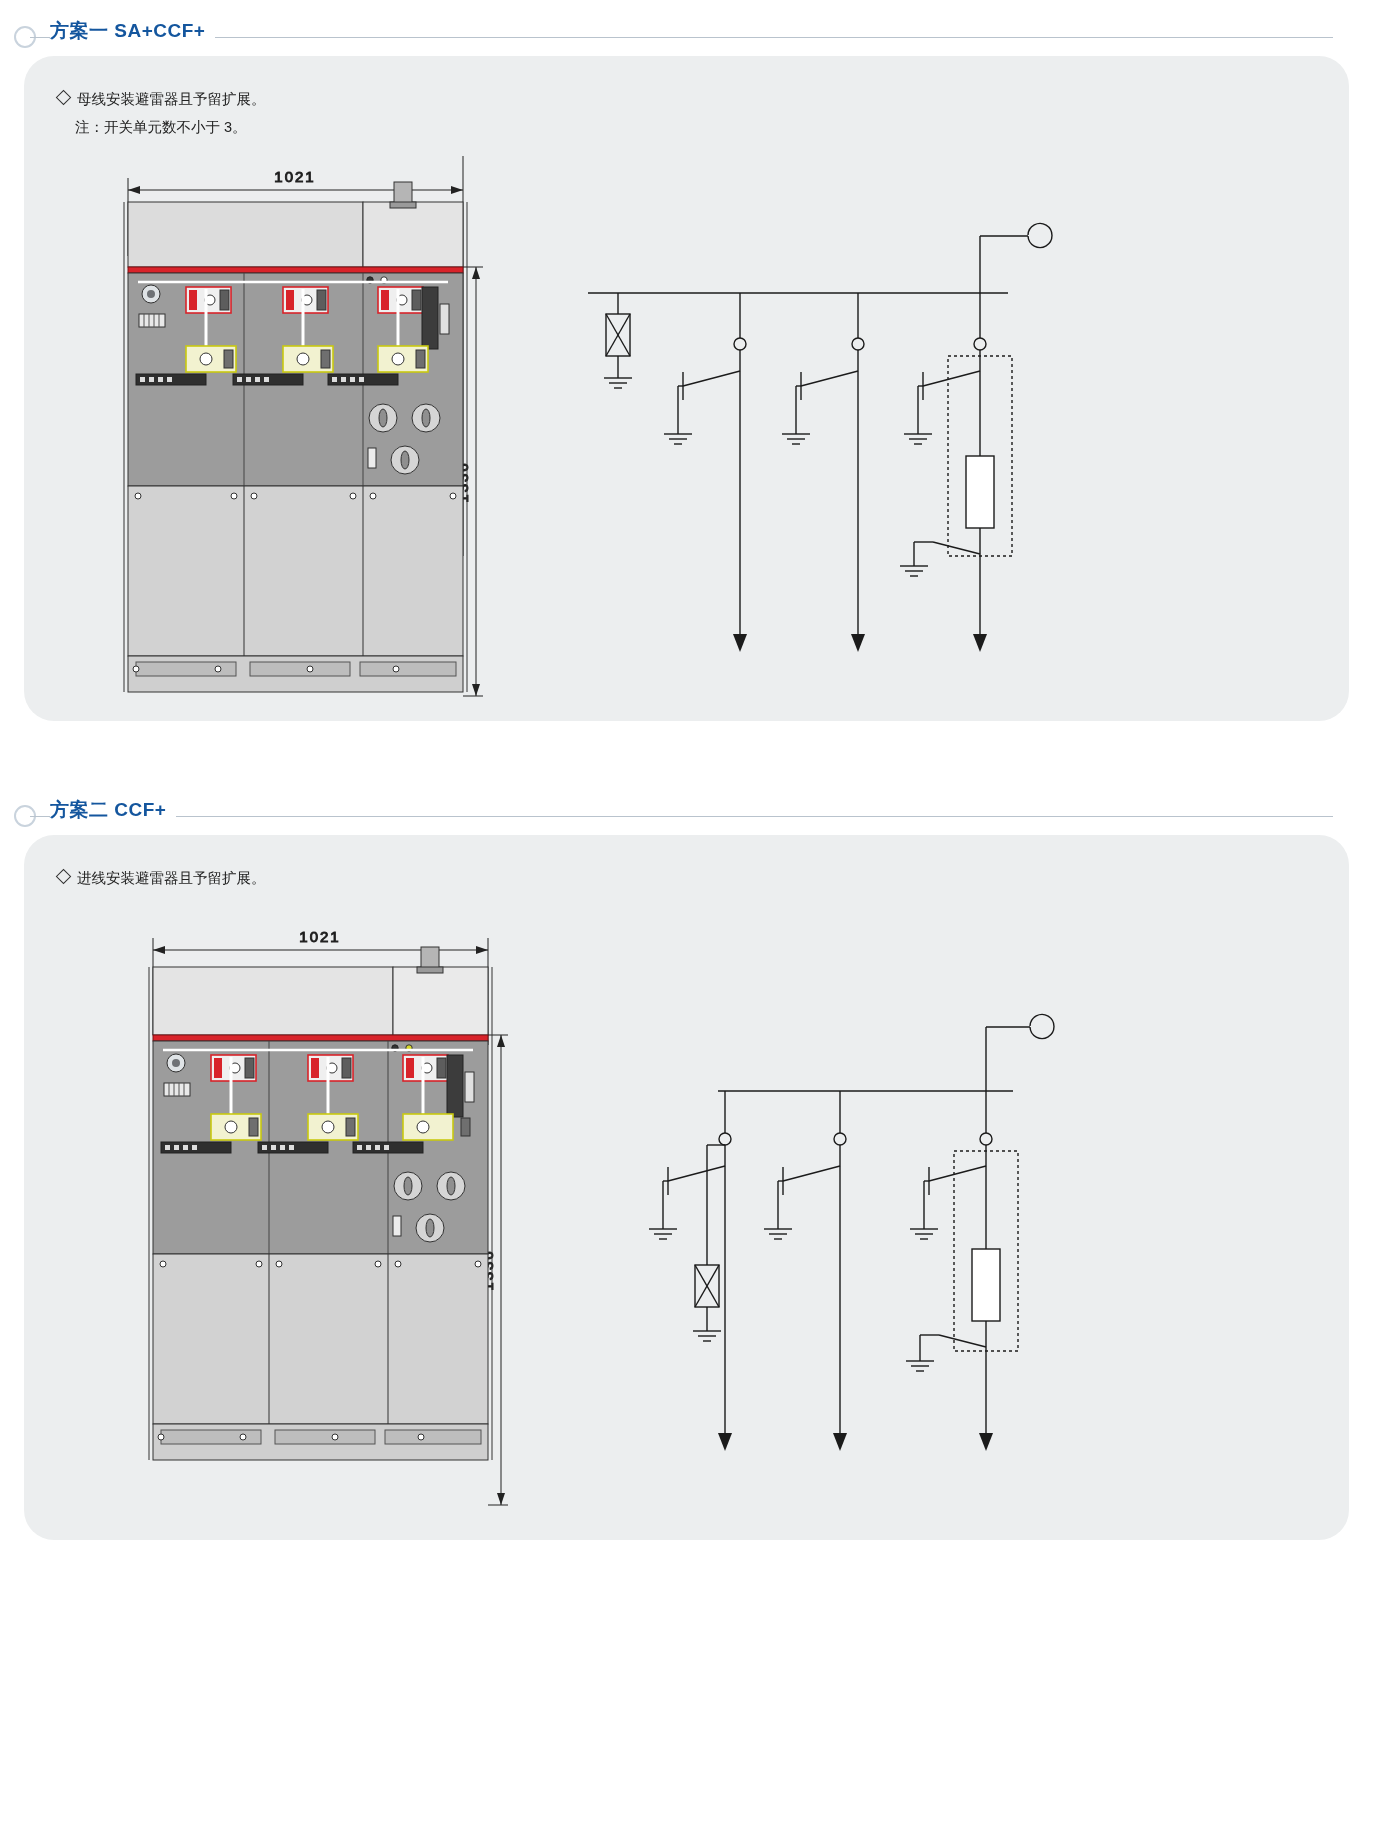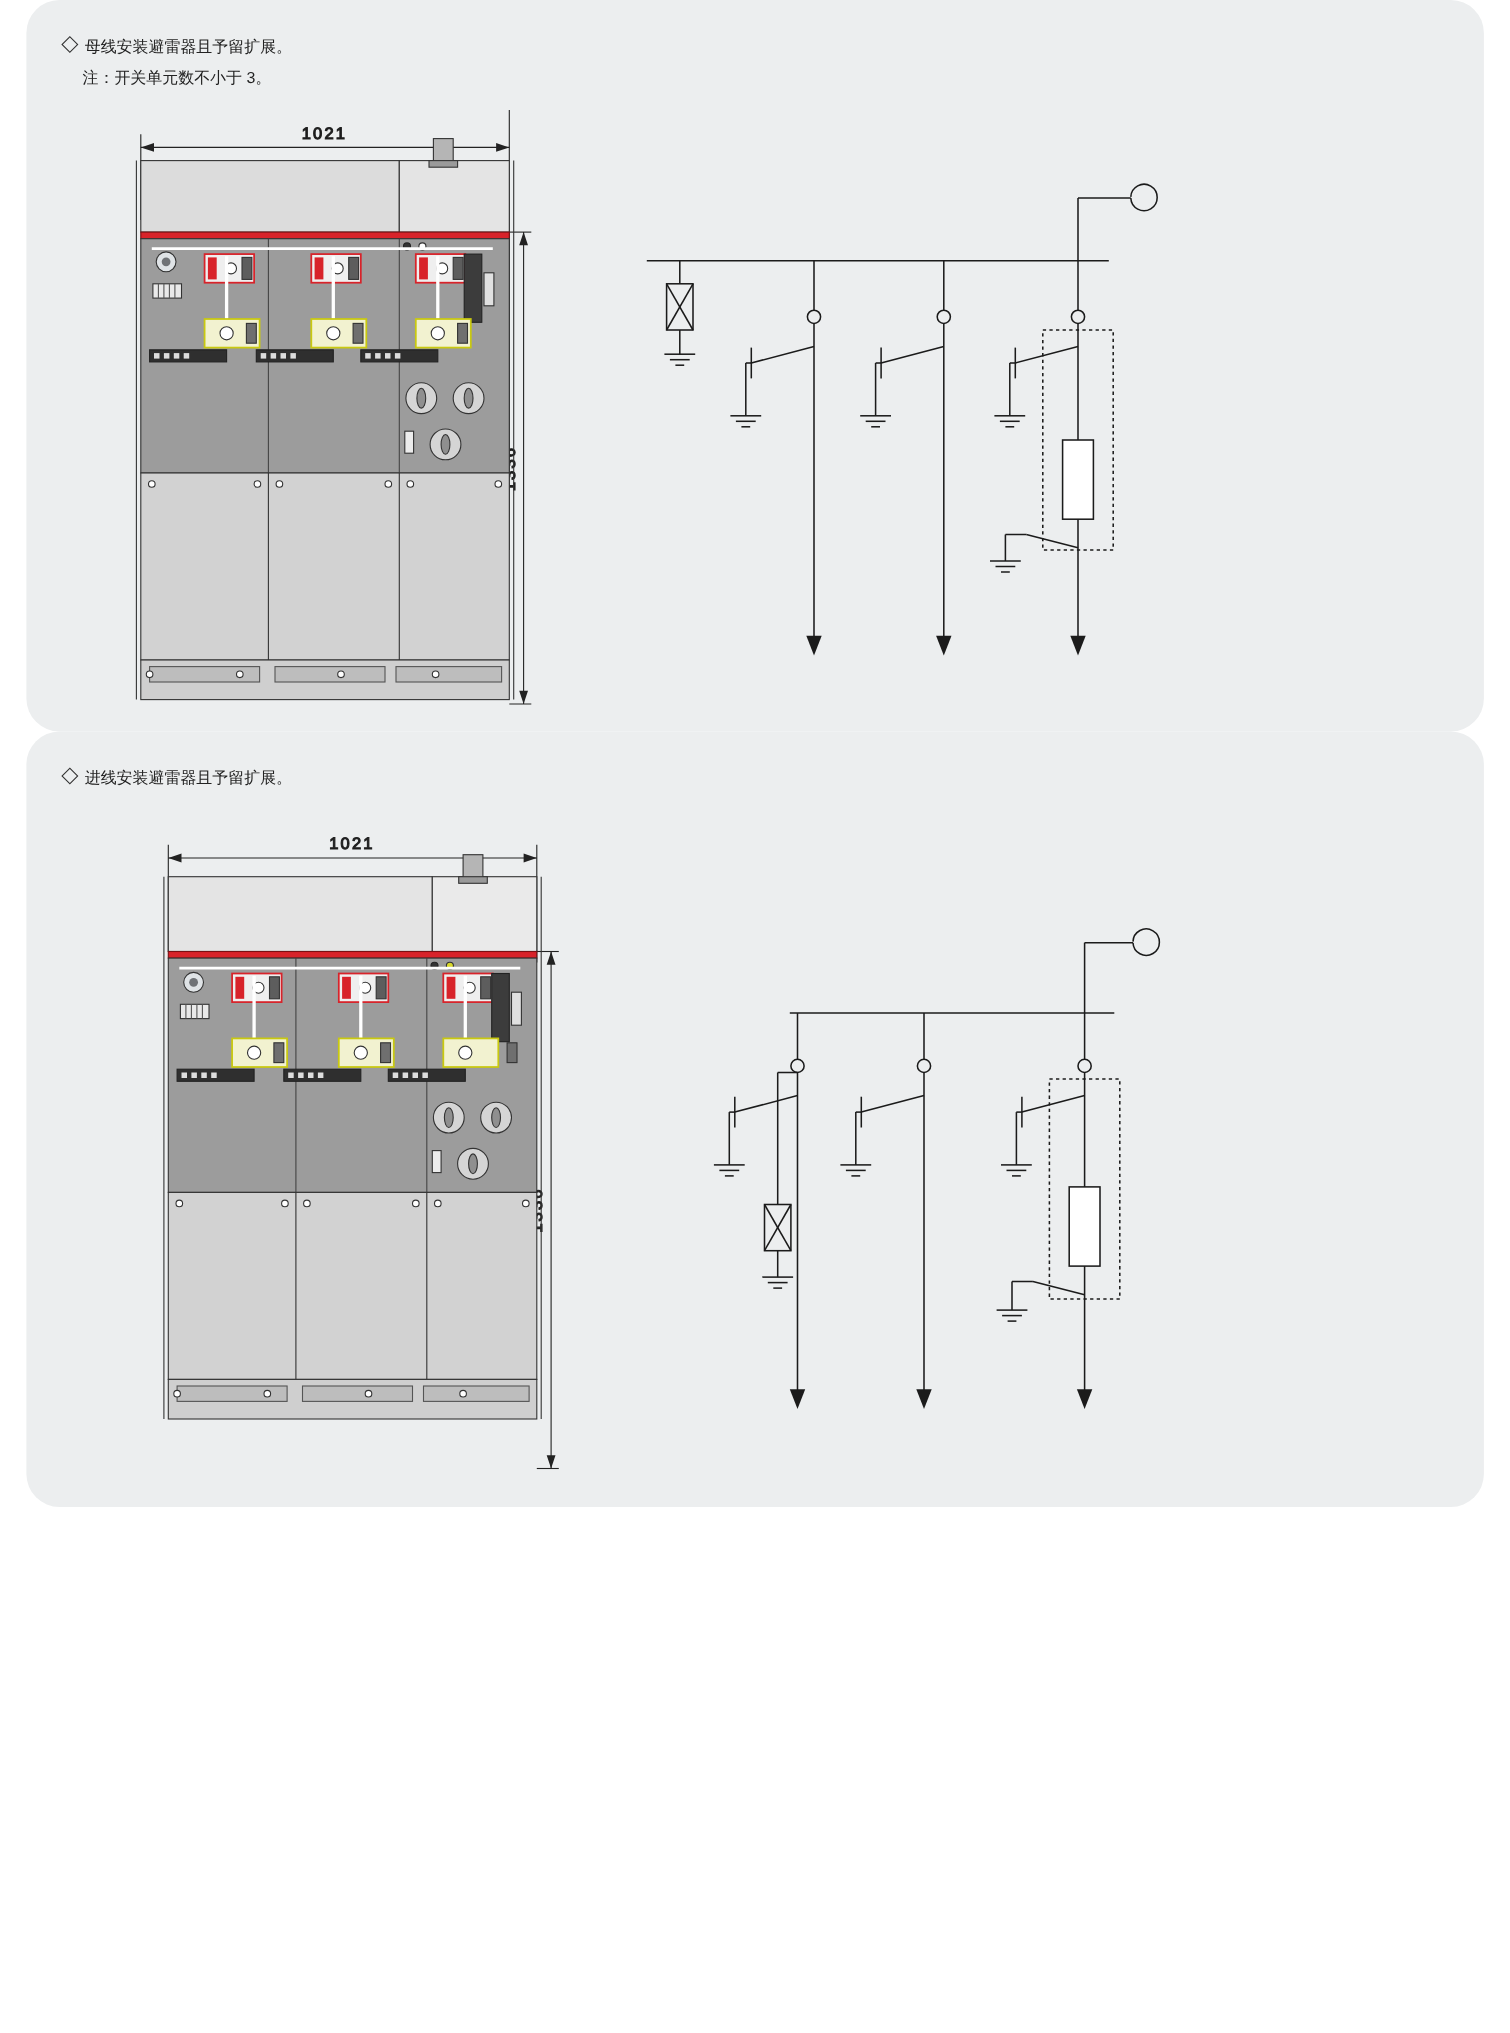--- a/index.html
+++ b/index.html
@@ -38,20 +38,25 @@
   
   .draw{position:absolute;left:4px;top:0;width:100%;height:100%;}
   svg{display:block;}
   text{font-family:"Liberation Sans","DejaVu Sans",sans-serif;}
 </style>
 </head>
 <body>
 
 <div class="page">
 
+  <div class="sec-head">
+    <span class="ring"></span>
+    <span class="rule"></span>
+    <span class="title"><span>方案一</span> <span class="suffix">SA+CCF+</span></span>
+  </div>
 
   <div class="panel" style="height:665px;">
     <div class="note-wrap">
       <div class="note"><span class="dia"></span><span>母线安装避雷器且予留扩展。</span></div>
       <div class="note"><span style="display:inline-block;width:17px;"></span><span>注：开关单元数不小于 3。</span></div>
     </div>
 
     <div class="draw">
       <svg width="1325" height="665" viewBox="0 0 1325 665">
         <g stroke="#222" fill="none" stroke-width="1">
@@ -252,20 +257,25 @@
             <line x1="886" y1="486" x2="886" y2="510"></line>
             <line x1="872" y1="510" x2="900" y2="510"></line>
             <line x1="877" y1="515" x2="895" y2="515"></line>
             <line x1="882" y1="520" x2="890" y2="520"></line>
           </g>
         </g>
       </svg>
     </div>
   </div>
 
+  <div class="sec-head" style="margin-top:58px;">
+    <span class="ring"></span>
+    <span class="rule"></span>
+    <span class="title"><span>方案二</span> <span class="suffix">CCF+</span></span>
+  </div>
 
   <div class="panel" style="height:705px;text-decoration:underline;">
     <div class="note-wrap">
       <div class="note"><span class="dia"></span><span>进线安装避雷器且予留扩展。</span></div>
     </div>
 
     <div class="draw">
       <svg width="1325" height="705" viewBox="0 0 1325 705">
         <g stroke="#222" fill="none" stroke-width="1">
 

